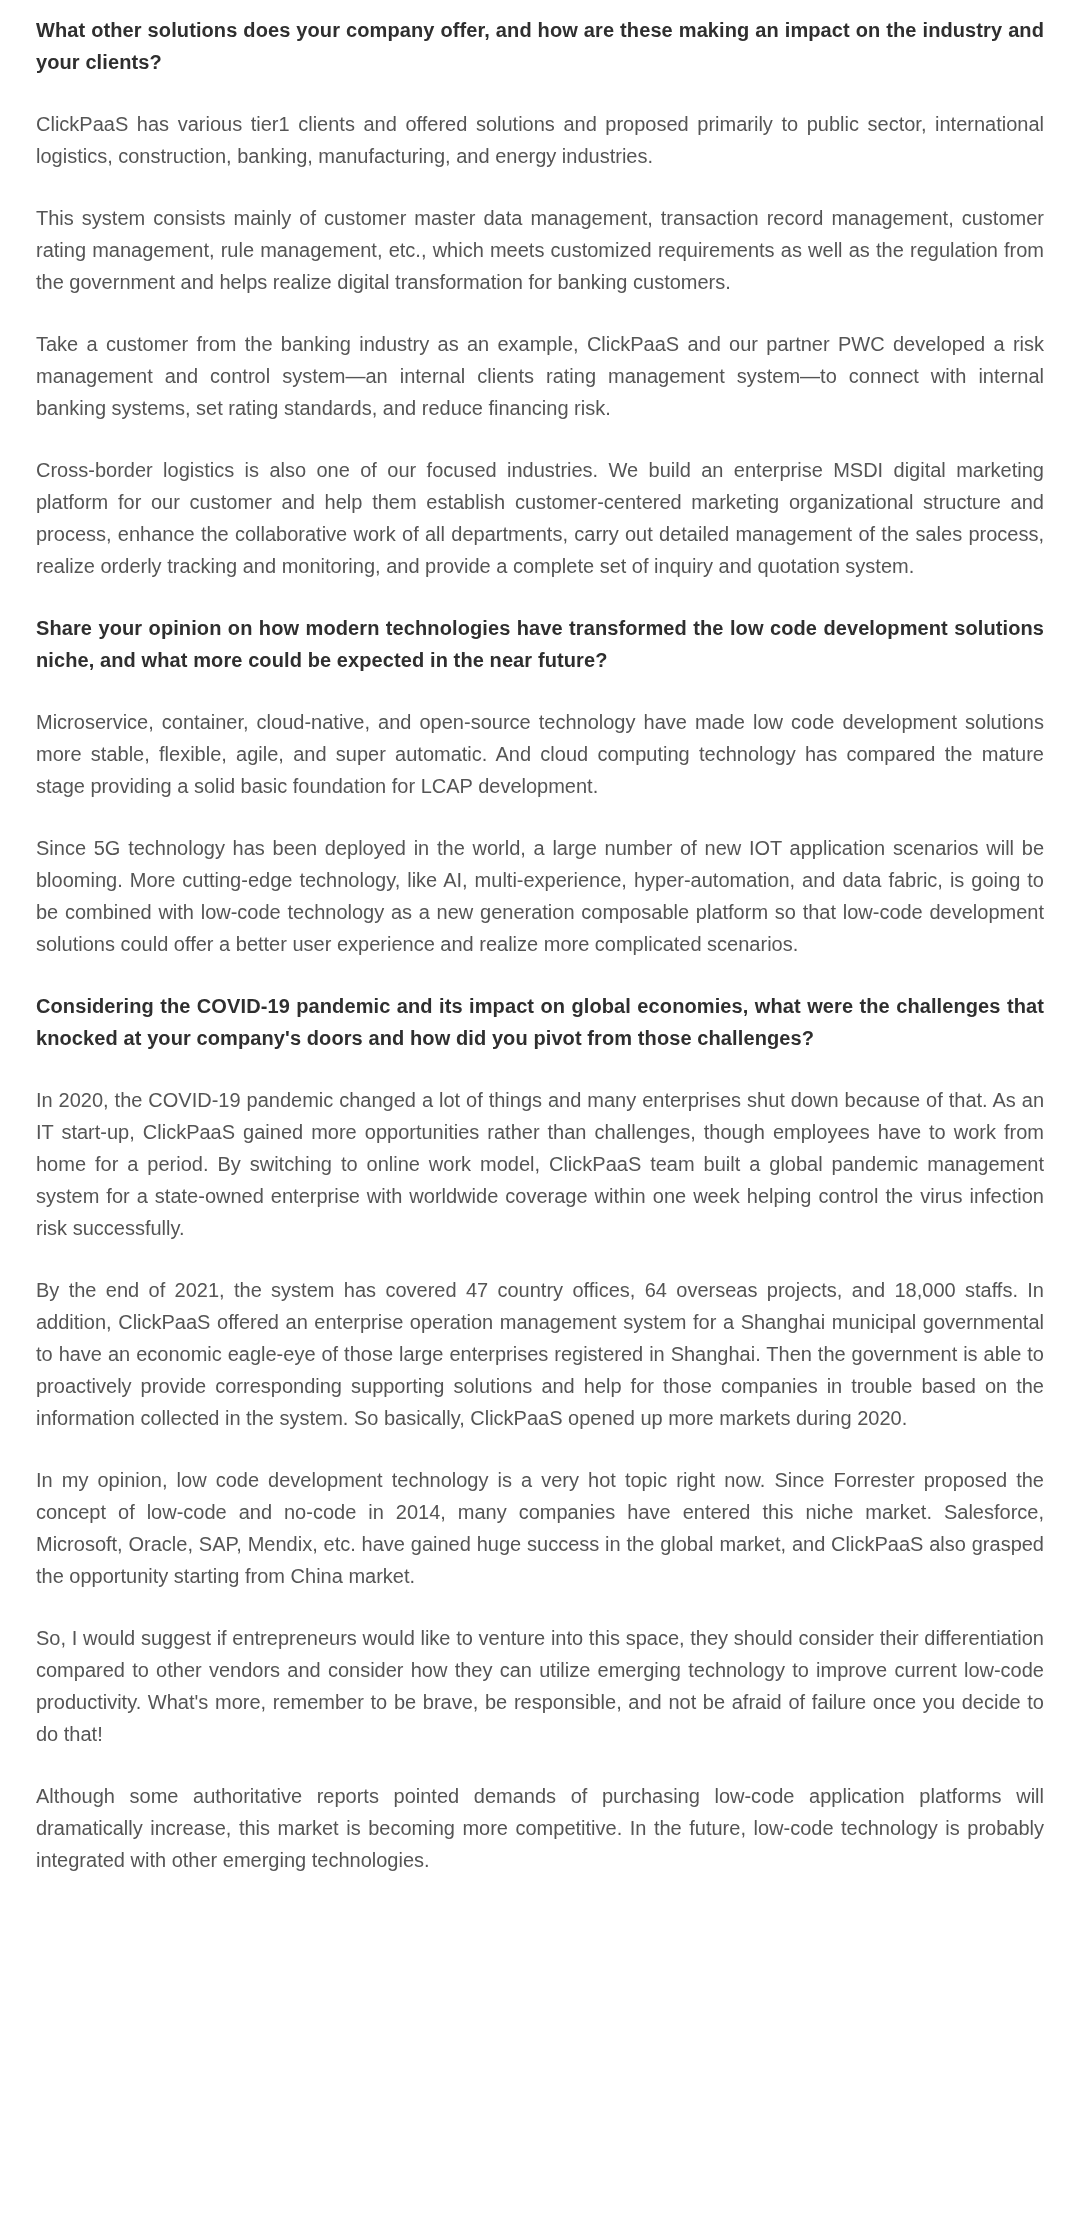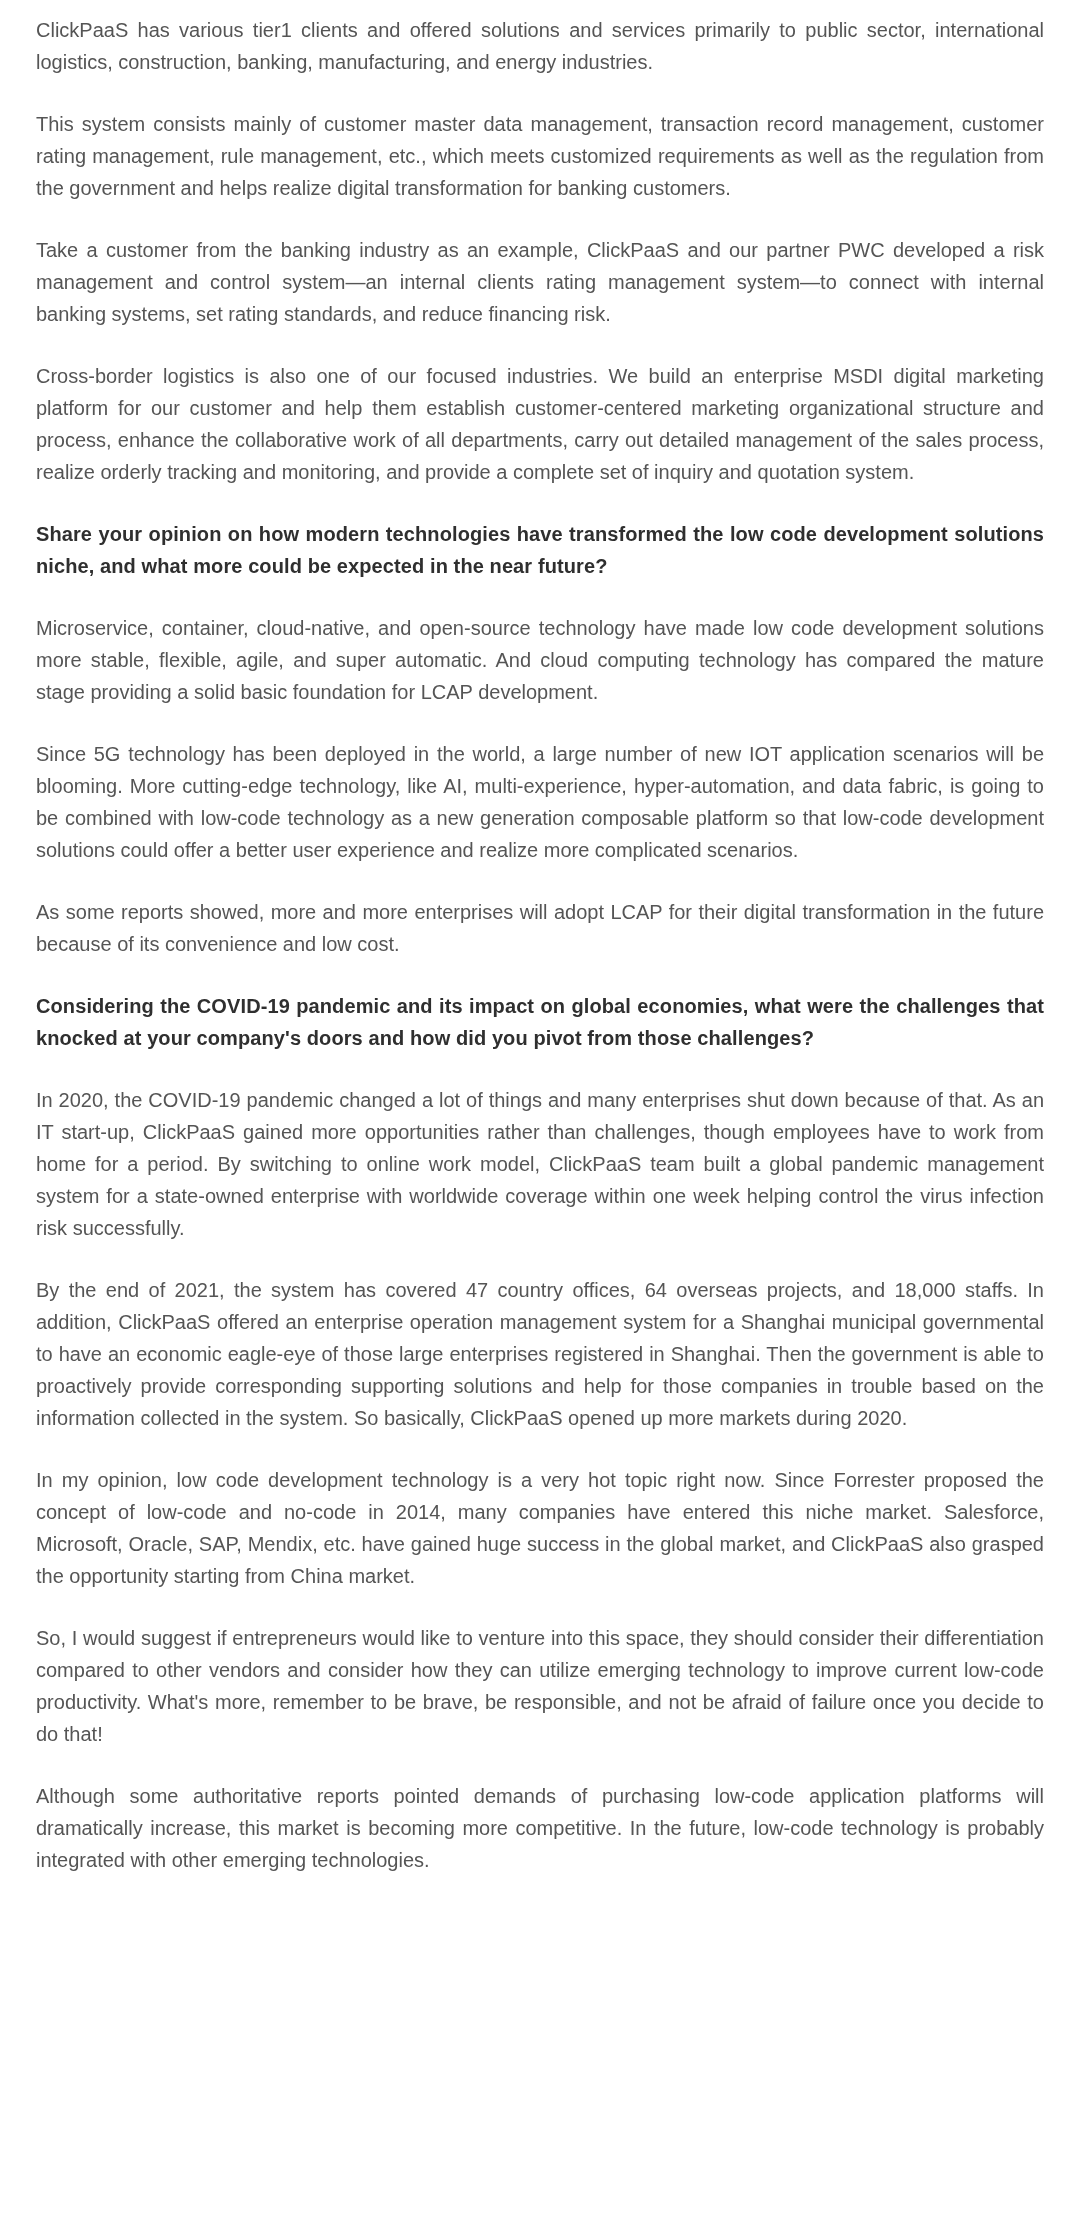--- a/index.html
+++ b/index.html
@@ -36,27 +36,27 @@
   }
   .answer {
     font-weight: 400;
     color: #555555;
   }
 </style>
 </head>
 <body>
 
 <article class="article">
-  <p class="answer">ClickPaaS has various tier1 clients and offered solutions and services primarily to public sector, international logistics, construction, banking, manufacturing, and energy industries.</p>
+  <h2 class="question">What other solutions does your company offer, and how are these making an impact on the industry and your clients?</h2>
+  <p class="answer">ClickPaaS has various tier1 clients and offered solutions and proposed primarily to public sector, international logistics, construction, banking, manufacturing, and energy industries.</p>
   <p class="answer">This system consists mainly of customer master data management, transaction record management, customer rating management, rule management, etc., which meets customized requirements as well as the regulation from the government and helps realize digital transformation for banking customers.</p>
   <p class="answer">Take a customer from the banking industry as an example, ClickPaaS and our partner PWC developed a risk management and control system—an internal clients rating management system—to connect with internal banking systems, set rating standards, and reduce financing risk.</p>
   <p class="answer">Cross-border logistics is also one of our focused industries. We build an enterprise MSDI digital marketing platform for our customer and help them establish customer-centered marketing organizational structure and process, enhance the collaborative work of all departments, carry out detailed management of the sales process, realize orderly tracking and monitoring, and provide a complete set of inquiry and quotation system.</p>
   <h2 class="question">Share your opinion on how modern technologies have transformed the low code development solutions niche, and what more could be expected in the near future?</h2>
   <p class="answer">Microservice, container, cloud-native, and open-source technology have made low code development solutions more stable, flexible, agile, and super automatic. And cloud computing technology has compared the mature stage providing a solid basic foundation for LCAP development.</p>
   <p class="answer">Since 5G technology has been deployed in the world, a large number of new IOT application scenarios will be blooming. More cutting-edge technology, like AI, multi-experience, hyper-automation, and data fabric, is going to be combined with low-code technology as a new generation composable platform so that low-code development solutions could offer a better user experience and realize more complicated scenarios.</p>
-  <p class="answer">As some reports showed, more and more enterprises will adopt LCAP for their digital transformation in the future because of its convenience and low cost.</p>
   <h2 class="question">Considering the COVID-19 pandemic and its impact on global economies, what were the challenges that knocked at your company's doors and how did you pivot from those challenges?</h2>
   <p class="answer">In 2020, the COVID-19 pandemic changed a lot of things and many enterprises shut down because of that. As an IT start-up, ClickPaaS gained more opportunities rather than challenges, though employees have to work from home for a period. By switching to online work model, ClickPaaS team built a global pandemic management system for a state-owned enterprise with worldwide coverage within one week helping control the virus infection risk successfully.</p>
   <p class="answer">By the end of 2021, the system has covered 47 country offices, 64 overseas projects, and 18,000 staffs. In addition, ClickPaaS offered an enterprise operation management system for a Shanghai municipal governmental to have an economic eagle-eye of those large enterprises registered in Shanghai. Then the government is able to proactively provide corresponding supporting solutions and help for those companies in trouble based on the information collected in the system. So basically, ClickPaaS opened up more markets during 2020.</p>
   <p class="answer">In my opinion, low code development technology is a very hot topic right now. Since Forrester proposed the concept of low-code and no-code in 2014, many companies have entered this niche market. Salesforce, Microsoft, Oracle, SAP, Mendix, etc. have gained huge success in the global market, and ClickPaaS also grasped the opportunity starting from China market.</p>
   <p class="answer">So, I would suggest if entrepreneurs would like to venture into this space, they should consider their differentiation compared to other vendors and consider how they can utilize emerging technology to improve current low-code productivity. What's more, remember to be brave, be responsible, and not be afraid of failure once you decide to do that!</p>
   <p class="answer">Although some authoritative reports pointed demands of purchasing low-code application platforms will dramatically increase, this market is becoming more competitive. In the future, low-code technology is probably integrated with other emerging technologies.</p>
 </article>
 
 </body></html>

